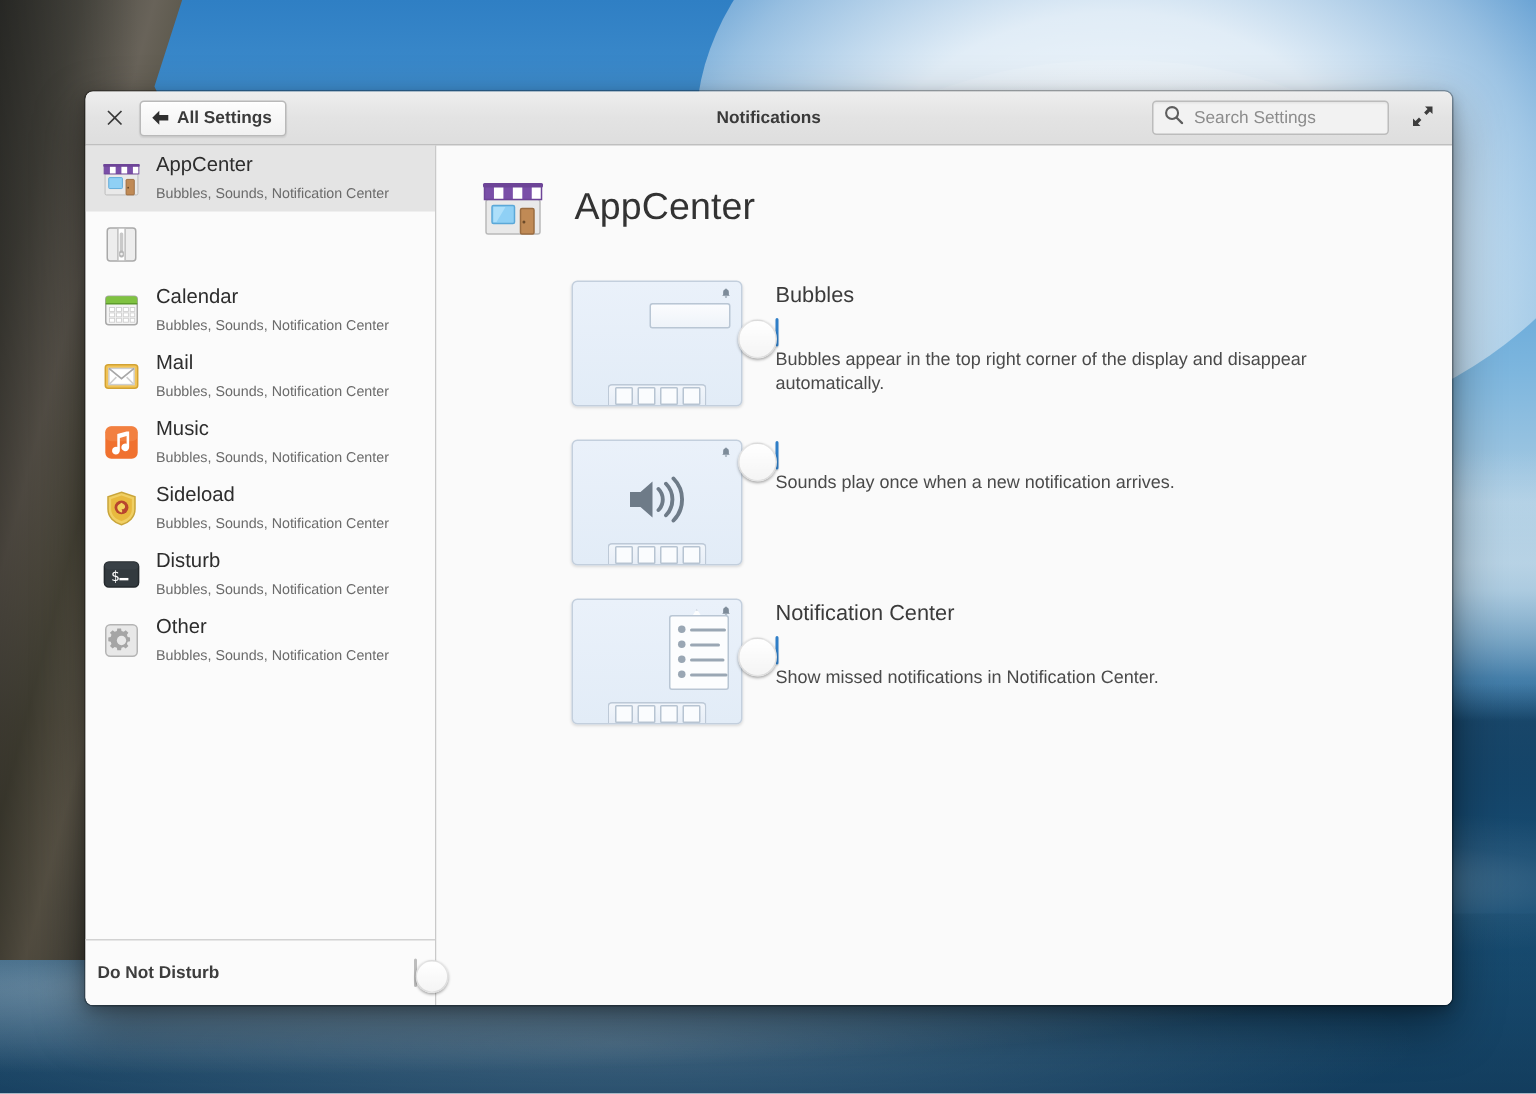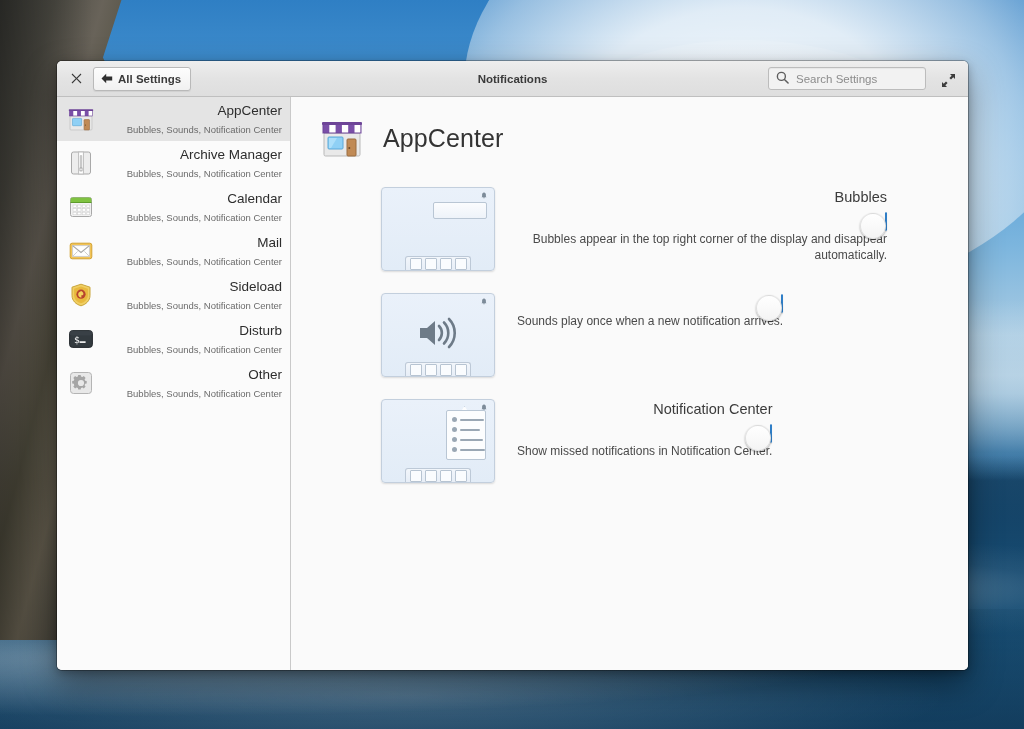--- a/index.html
+++ b/index.html
@@ -154,21 +154,21 @@
     text-align: center;
     font-size: 11.5px;
     font-weight: bold;
     color: #3a3a3a;
     pointer-events: none;
   }
 
   #header-right {
     margin-left: auto;
     display: flex;
-    align-items: flex-end;
+    align-items: flex-start;
     gap: 12px;
     z-index: 2;
   }
   #search-box {
     width: 158px; height: 23px;
     background: #f2f2f2;
     border: 1px solid #bcbcbc;
     border-radius: 3px;
     display: flex; align-items: center;
     padding: 0 7px;
@@ -185,21 +185,21 @@
   }
   #search-input::placeholder { color: #8c8c8c; }
   #maximize-button {
     width: 20px; height: 20px;
     display: flex; align-items: center; justify-content: center;
     cursor: default;
     color: #3d3d3d;
   }
 
   
-  #body { flex: 1; display: flex; min-height: 0; text-align: right; }
+  #body { flex: 1; display: flex; min-height: 0; }
 
   
   #sidebar {
     width: 234px;
     min-width: 234px;
     background: #fbfbfb;
     border-right: 1px solid #c9c9c9;
     display: flex;
     flex-direction: column;
     box-sizing: border-box;
@@ -486,24 +486,20 @@
             </div>
             <div class="side-item">
               <span class="side-icon"><svg width="28" height="28" viewBox="0 0 28 28">
         <rect x="4.5" y="3" width="19" height="22" rx="2" fill="#ededed" stroke="#a9a9a9"></rect>
         <rect x="11.6" y="3" width="4.8" height="22" fill="#ffffff"></rect>
         <rect x="11.6" y="3" width="4.8" height="22" fill="none" stroke="#bdbdbd"></rect>
         <rect x="12.8" y="6" width="2.4" height="13" rx="1" fill="#c9c9c9"></rect>
         <rect x="12.4" y="18" width="3.2" height="4.6" rx="1.3" fill="#b5b5b5"></rect>
         <circle cx="14" cy="20.4" r="0.9" fill="#efefef"></circle>
       </svg></span>
-     <span class="side-text">
-       <span class="side-title">Archive Manager</span>
-       <span class="side-sub">Bubbles, Sounds, Notification Center</span>
-     </span>
             </div>
             <div class="side-item">
               <span class="side-icon"><svg width="28" height="28" viewBox="0 0 28 28">
         <rect x="3.5" y="4.5" width="21" height="19" rx="2" fill="#f3f3f3" stroke="#a8a8a8"></rect>
         <path d="M3.5 6.5 a2 2 0 0 1 2-2 h17 a2 2 0 0 1 2 2 v3 h-21 z" fill="#7fc241"></path>
         <path d="M3.5 9.5 h21" stroke="#5d9c2c" stroke-width="1"></path>
         <g fill="#ffffff" stroke="#cfcfcf" stroke-width="0.6">
           <rect x="6" y="12" width="3.4" height="2.6"></rect>
                     <rect x="10.6" y="12" width="3.4" height="2.6"></rect>
           <rect x="15.2" y="12" width="3.4" height="2.6"></rect>
@@ -530,20 +526,31 @@
         <path d="M5.6 8.6 L14 15.4 L22.4 8.6" fill="none" stroke="#a8a8a8" stroke-width="1.2"></path>
         <path d="M5.6 19.4 L10.6 14.4 M22.4 19.4 L17.4 14.4" stroke="#cfcfcf" stroke-width="1"></path>
       </svg></span>
      <span class="side-text">
        <span class="side-title">Mail</span>
        <span class="side-sub">Bubbles, Sounds, Notification Center</span>
      </span>
             </div>
             <div class="side-item">
               <span class="side-icon"><svg width="28" height="28" viewBox="0 0 28 28">
+        <rect x="3.2" y="3.2" width="21.6" height="21.6" rx="4" fill="#f0712f"></rect>
+        <rect x="3.2" y="3.2" width="21.6" height="10" rx="4" fill="#f48c4f" opacity="0.55"></rect>
+        <path d="M17.4 6.6 L11.2 8.4 v8.6 a2.6 2.6 0 1 0 1.7 2.4 V11 l4.5-1.3 v5.1 a2.6 2.6 0 1 0 1.7 2.4 V6.6 z" fill="#ffffff"></path>
+      </svg></span>
+     <span class="side-text">
+       <span class="side-title">Music</span>
+       <span class="side-sub">Bubbles, Sounds, Notification Center</span>
+     </span>
+            </div>
+            <div class="side-item">
+              <span class="side-icon"><svg width="28" height="28" viewBox="0 0 28 28">
         <path d="M14 3.2 l9 3 v8.2 c0 5.4-4.1 9-9 10.4 -4.9-1.4-9-5-9-10.4 V6.2 z" fill="#f0cf63" stroke="#c9a53a"></path>
         <path d="M14 5.4 l6.9 2.3 v6.6 c0 4.2-3.1 6.9-6.9 8 -3.8-1.1-6.9-3.8-6.9-8 V7.7 z" fill="#e8b93e"></path>
         <circle cx="14" cy="13.2" r="4.6" fill="#b8452e"></circle>
         <path d="M14 10.1 c1.5 0.8 2.4 1.5 2.4 2.7 0 1-0.8 1.7-1.6 1.7 -0.5 0-0.8-0.2-0.8-0.2 s0.9 1.3 0.2 2.4 c-1.6-0.4-3-1.6-3-3.3 0-1.9 1.6-2.3 2.8-3.3 z" fill="#f2d35e"></path>
       </svg></span>
      <span class="side-text">
        <span class="side-title">Sideload</span>
        <span class="side-sub">Bubbles, Sounds, Notification Center</span>
      </span>
             </div>
@@ -565,20 +572,28 @@
         <path d="M14 7.6 l1.5 0.5 1.3-1 1.8 1.8 -1 1.3 0.5 1.5 1.6 0.3 v2.5 l-1.6 0.3 -0.5 1.5 1 1.3 -1.8 1.8 -1.3-1 -1.5 0.5 -0.3 1.6 h-2.5 l-0.3-1.6 -1.5-0.5 -1.3 1 -1.8-1.8 1-1.3 -0.5-1.5 -1.6-0.3 v-2.5 l1.6-0.3 0.5-1.5 -1-1.3 1.8-1.8 1.3 1 1.5-0.5 0.3-1.6 h2.5 z" fill="#a5a5a5"></path>
         <circle cx="14" cy="14" r="3.1" fill="#e8e8e8"></circle>
       </svg></span>
      <span class="side-text">
        <span class="side-title">Other</span>
        <span class="side-sub">Bubbles, Sounds, Notification Center</span>
      </span>
             </div>
           </div>
 
+        <div id="dnd-row">
+          <span id="dnd-label">Do Not Disturb</span>
+          <span style="margin-left:auto;">
+            <span class="toggle off small">
+              <span class="knob"></span>
+            </span>
+          </span>
+        </div>
       </div>
 
       <div id="content">
 
         <div id="app-header">
           <span id="app-header-icon">
             <svg width="46" height="46" viewBox="0 0 46 46" aria-hidden="true">
               <rect x="5" y="18" width="36" height="23" rx="1.5" fill="#e9e9e9" stroke="#b9b9b9" stroke-width="1"></rect>
               <rect x="9" y="22" width="15" height="12" rx="1" fill="#8fd0f5" stroke="#5ba8d8" stroke-width="1"></rect>
               <path d="M10 23 L18 23 L12 33 L10 33 Z" fill="#b7e4fb" opacity="0.75"></path>

